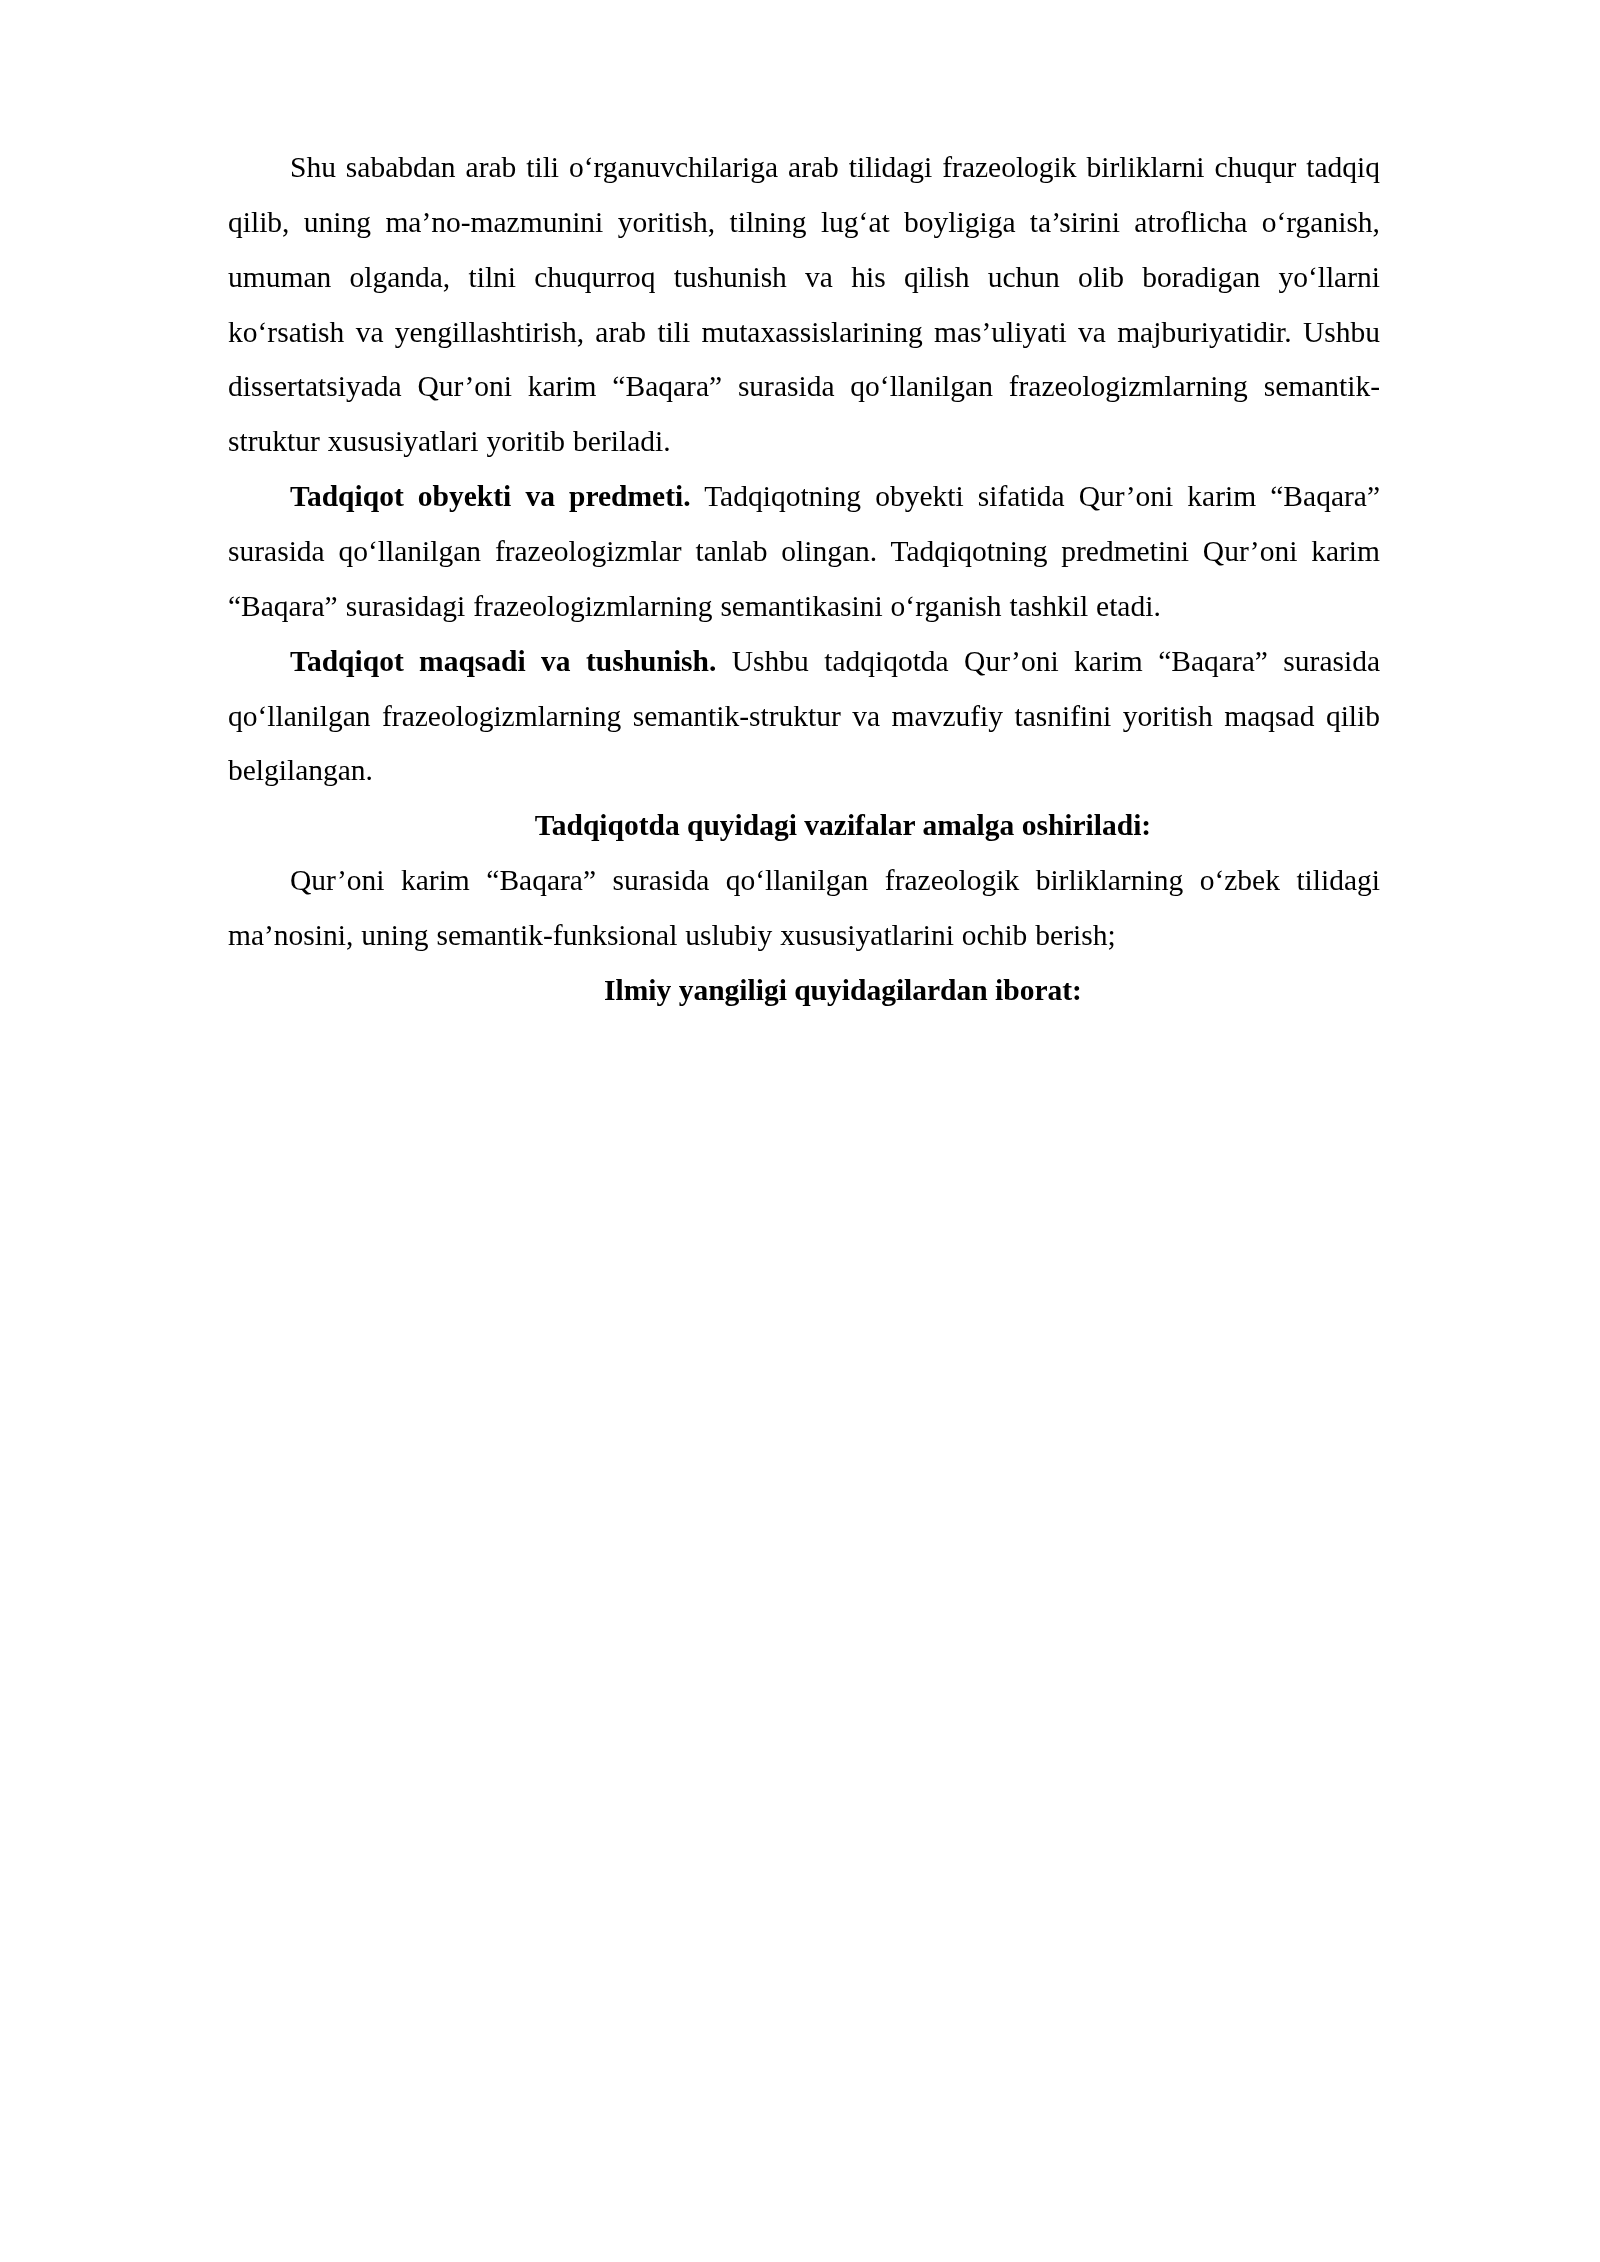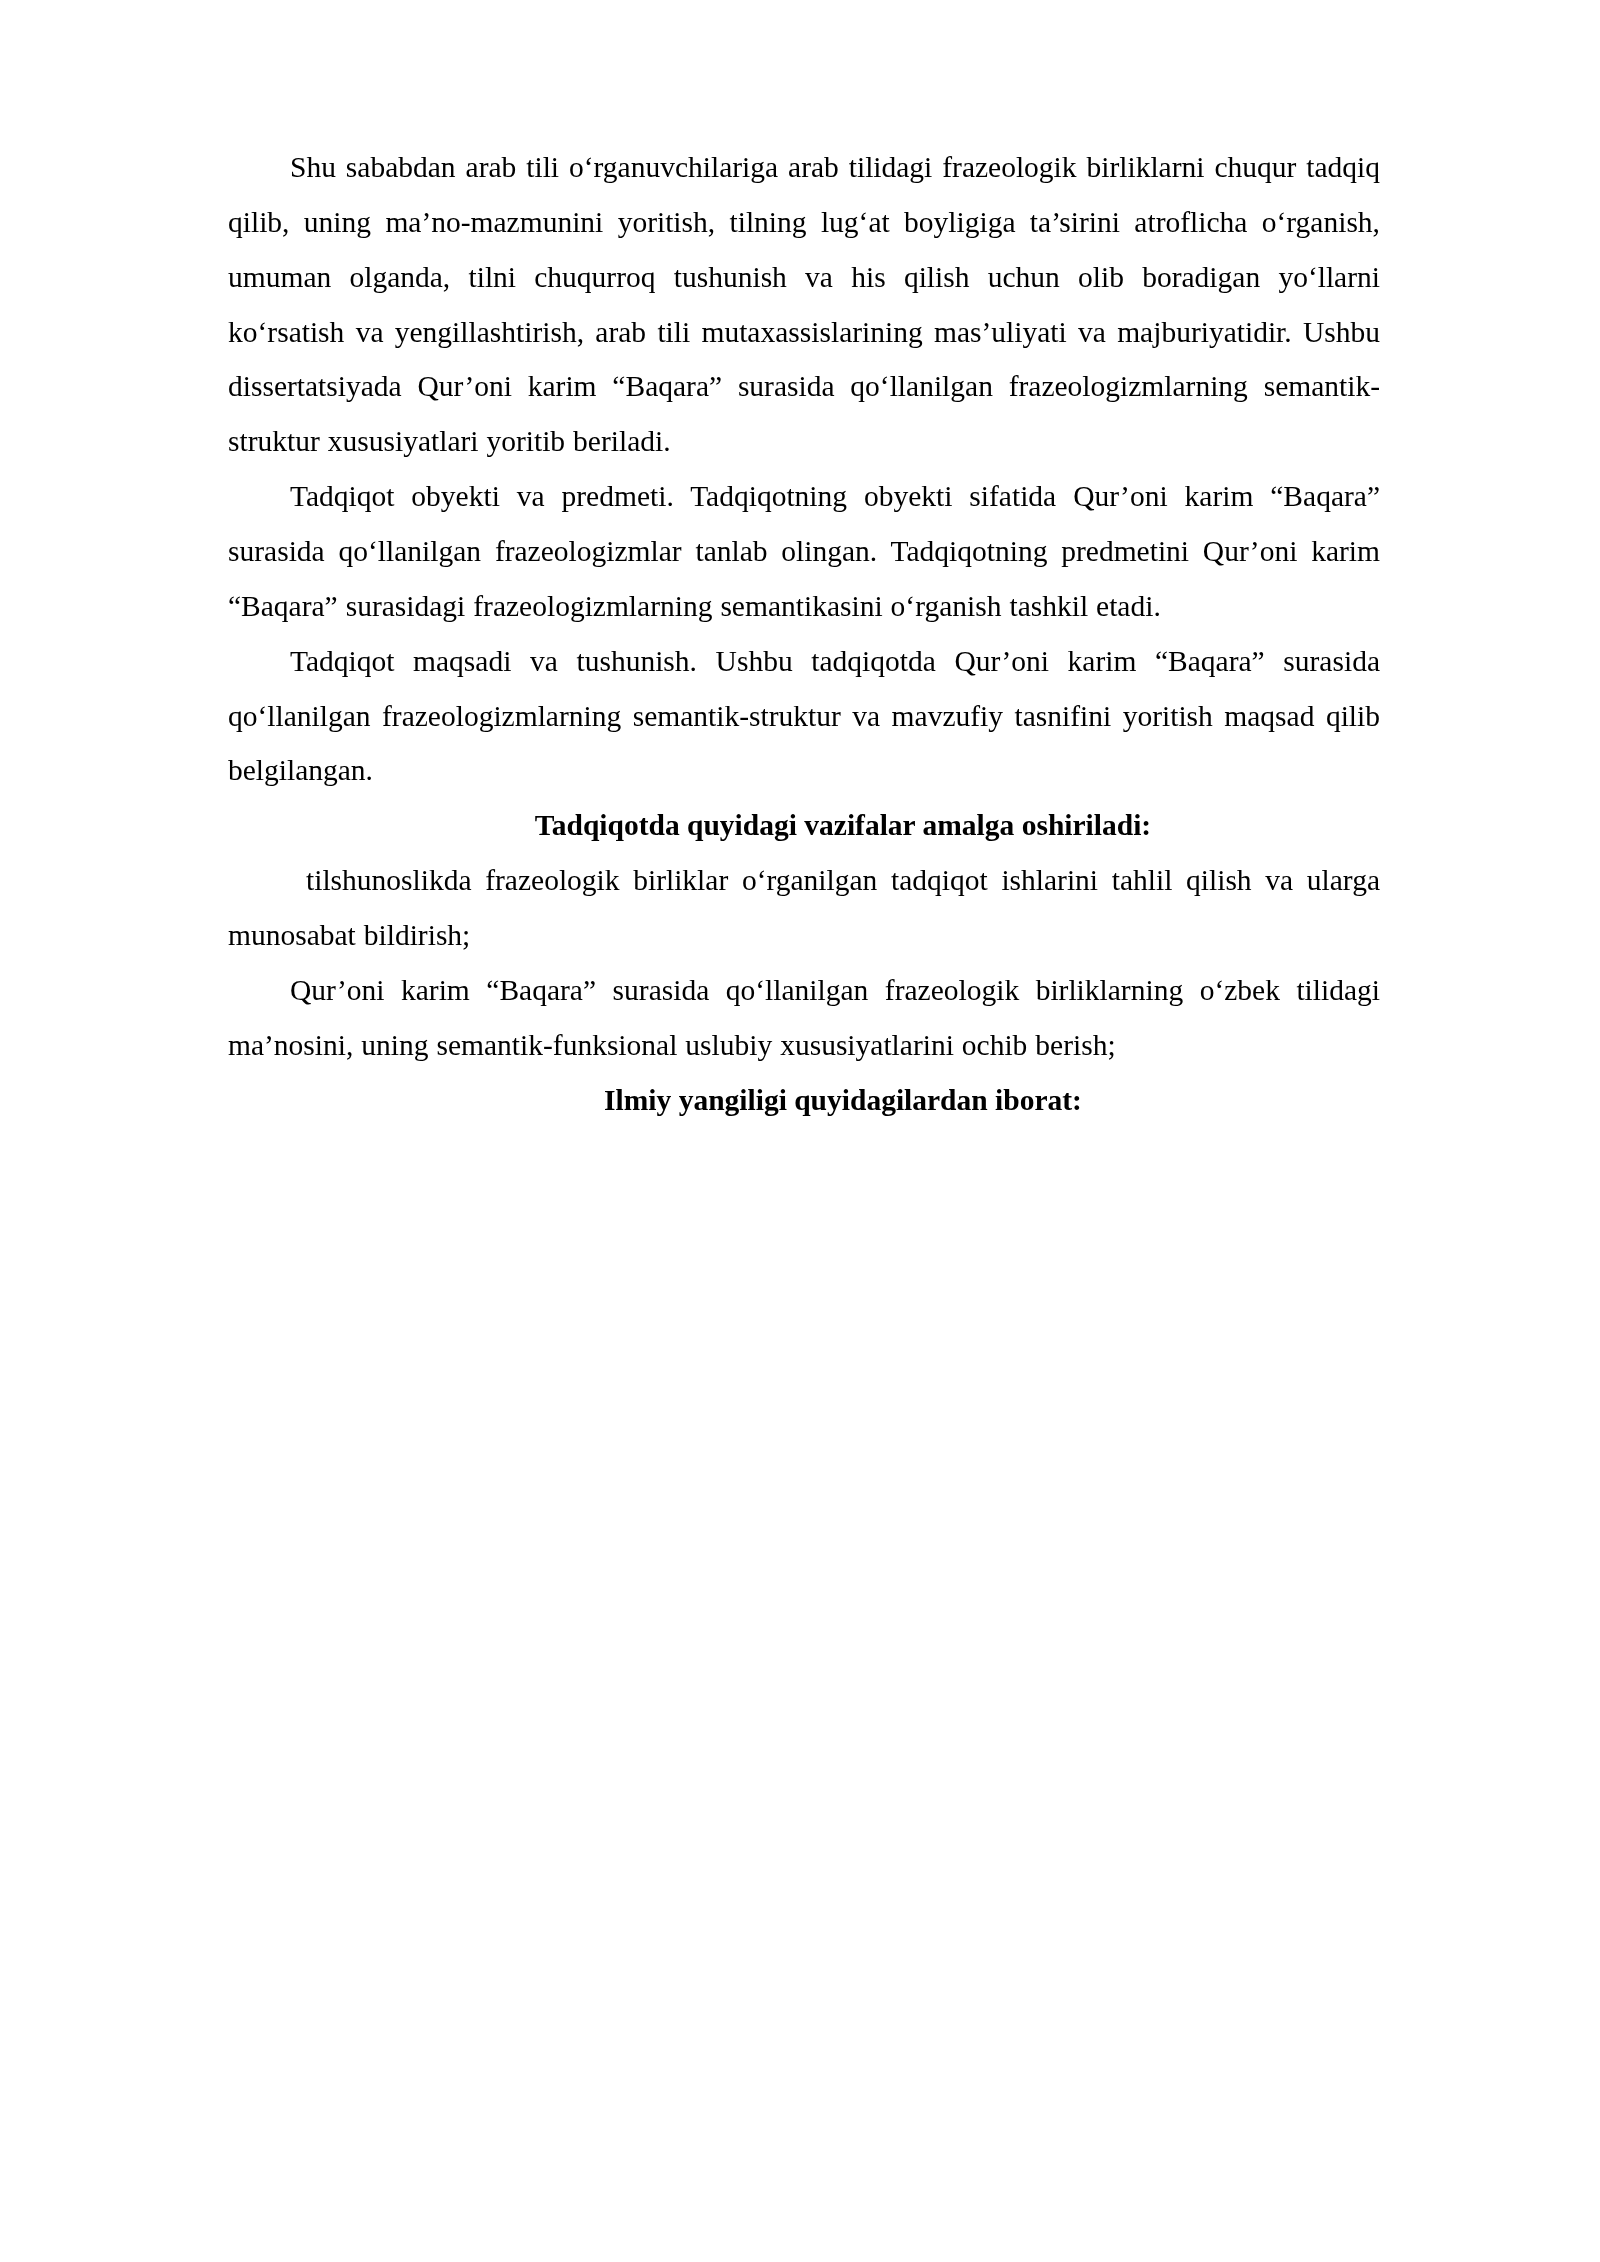--- a/index.html
+++ b/index.html
@@ -32,21 +32,21 @@
     text-indent: 0;
     word-spacing: 0.02em;
   }
   p.body-par.indent {
     text-indent: 62px;
   }
   p.body-par.indent-sm {
     text-indent: 78px;
   }
   .lead {
-    font-weight: normal;
+    font-weight: bold;
   }
   .heading-line {
     margin: 0;
     font-size: 29.5px;
     line-height: 1.86;
     font-weight: bold;
     text-indent: 78px;
     text-align: center;
   }
   .compact {
@@ -73,21 +73,20 @@
     <p class="body-par indent">
       <span class="lead">Tadqiqot obyekti va predmeti.</span><span> Tadqiqotning obyekti sifatida Qur’oni karim “Baqara” surasida qo‘llanilgan frazeologizmlar tanlab olingan. Tadqiqotning predmetini Qur’oni karim “Baqara” surasidagi frazeologizmlarning semantikasini o‘rganish tashkil etadi.</span>
     </p>
 
     <p class="body-par indent">
       <span class="lead">Tadqiqot maqsadi va tushunish.</span><span> Ushbu tadqiqotda Qur’oni karim  “Baqara” surasida qo‘llanilgan frazeologizmlarning semantik-struktur va mavzufiy tasnifini yoritish maqsad qilib belgilangan.</span>
     </p>
 
     <p class="heading-line">Tadqiqotda quyidagi vazifalar amalga oshiriladi:</p>
 
-    <p class="body-par indent-sm">tilshunoslikda frazeologik birliklar o‘rganilgan tadqiqot ishlarini tahlil qilish va ularga munosabat bildirish;</p>
 
 
 
     <p class="body-par indent compact">Qur’oni karim “Baqara” surasida qo‘llanilgan frazeologik birliklarning o‘zbek tilidagi ma’nosini, uning semantik-funksional uslubiy xususiyatlarini ochib berish;</p>
 
 
 
     <p class="heading-line">Ilmiy yangiligi quyidagilardan iborat:</p>
 
   </div>

